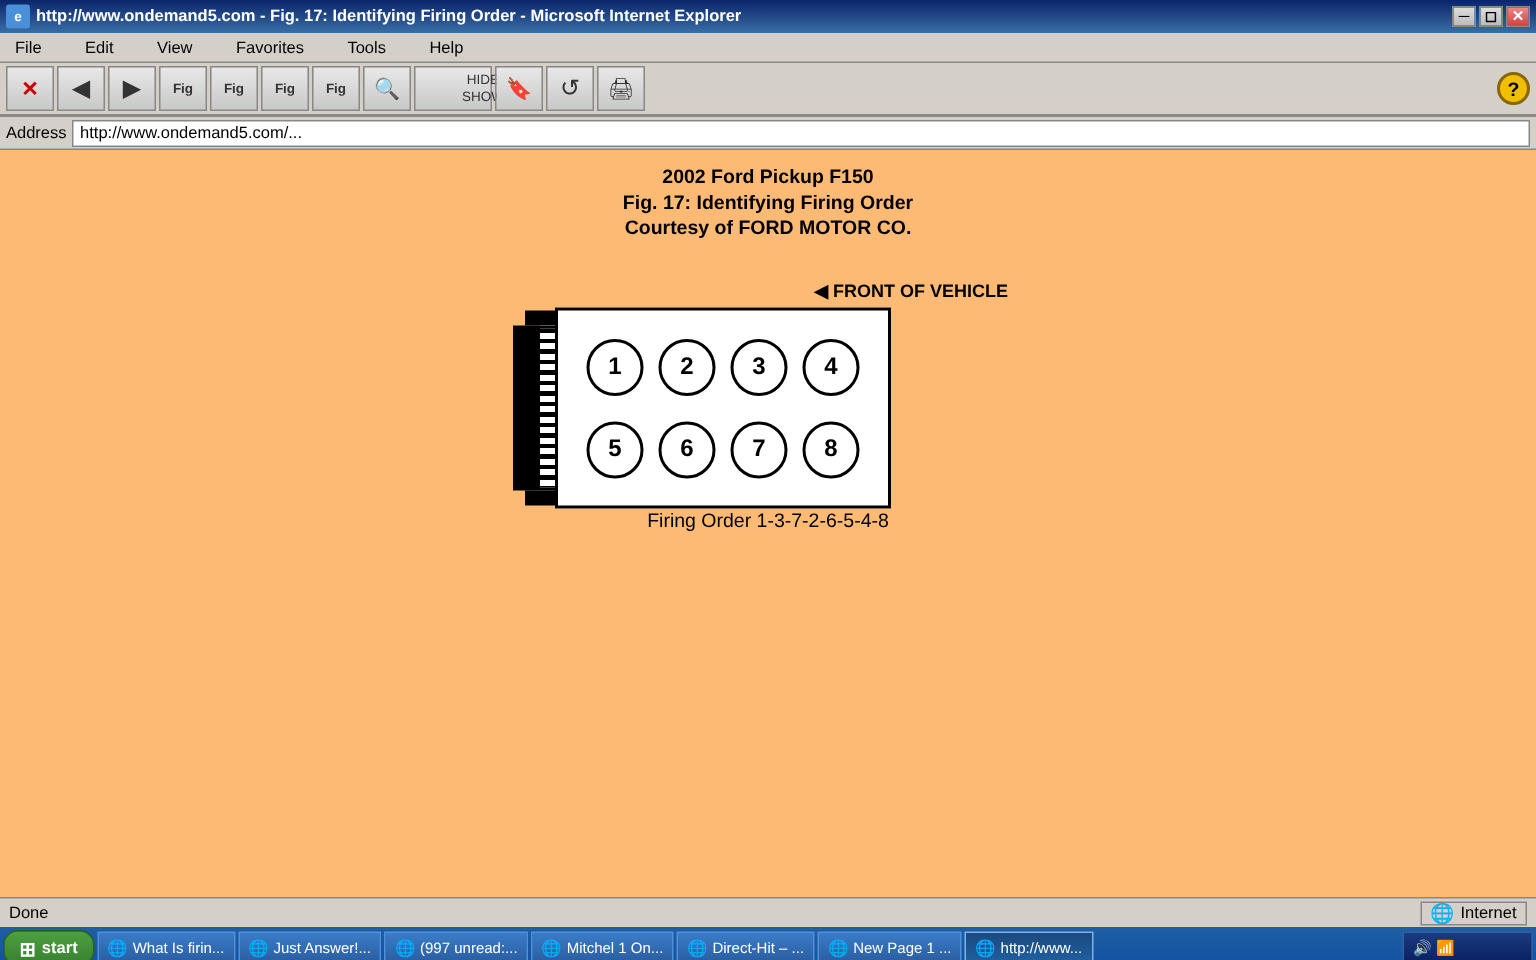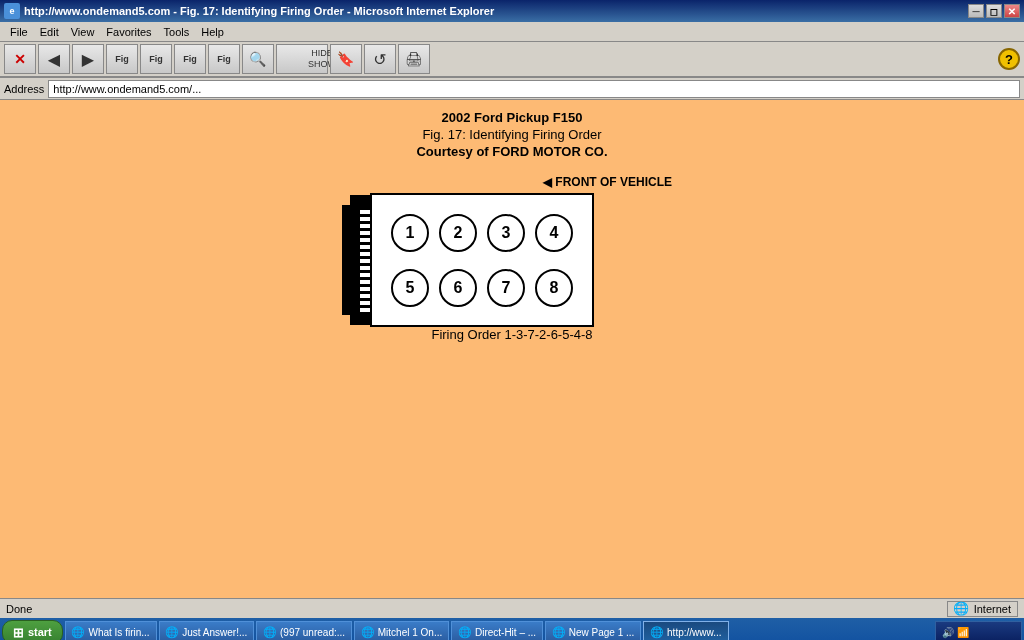--- a/index.html
+++ b/index.html
@@ -28,21 +28,21 @@
 
     
     .menu-bar {
       background: #d4d0c8;
       height: 20px;
       display: flex;
       align-items: center;
       border-bottom: 1px solid #888;
       font-size: 11px;
       padding: 0 4px;
-      gap: 0;
+      gap: 17px;
     }
     .menu-item { padding: 1px 6px; cursor: pointer; }
 
     
     .toolbar {
       background: #d4d0c8;
       height: 36px;
       display: flex;
       align-items: center;
       padding: 2px 4px;
@@ -93,31 +93,32 @@
       background: #fdba74;
       height: calc(640px - 22px - 36px - 22px - 22px - 20px - 20px);
       overflow-y: auto;
       display: flex;
       flex-direction: column;
       align-items: center;
       padding: 10px;
     }
 
     .page-title { text-align: center; font-size: 13px; font-weight: bold; margin-bottom: 2px; }
-    .page-subtitle { font-size: 13px; font-weight: normal; margin-bottom: 2px; }
+    .page-subtitle { font-size: 13px; font-weight: bold; margin-bottom: 2px; }
     .page-caption { text-align: center; font-size: 13px; font-weight: bold; margin-bottom: 16px; }
 
     
     .diagram-container { position: relative; width: 340px; margin: 0 auto; }
     .front-label {
       text-align: right;
       font-size: 12px;
       font-weight: bold;
       margin-bottom: 4px;
       padding-right: 10px;
+      margin-top: 12px;
     }
 
     .engine-diagram {
       display: flex;
       align-items: center;
       gap: 0;
     }
 
     .cylinder-box {
       border: 2px solid black;

